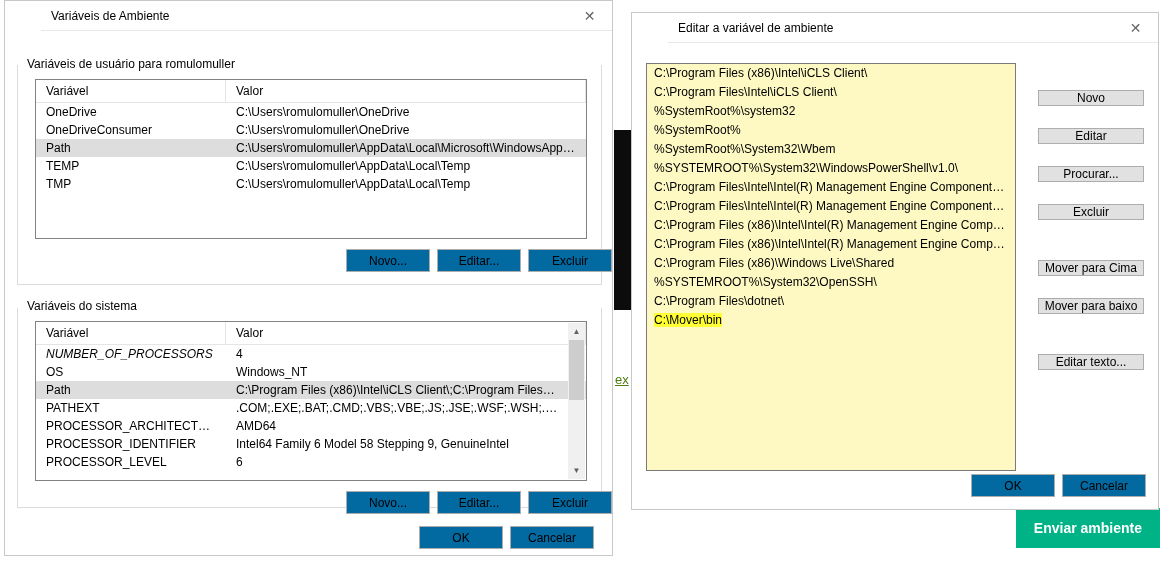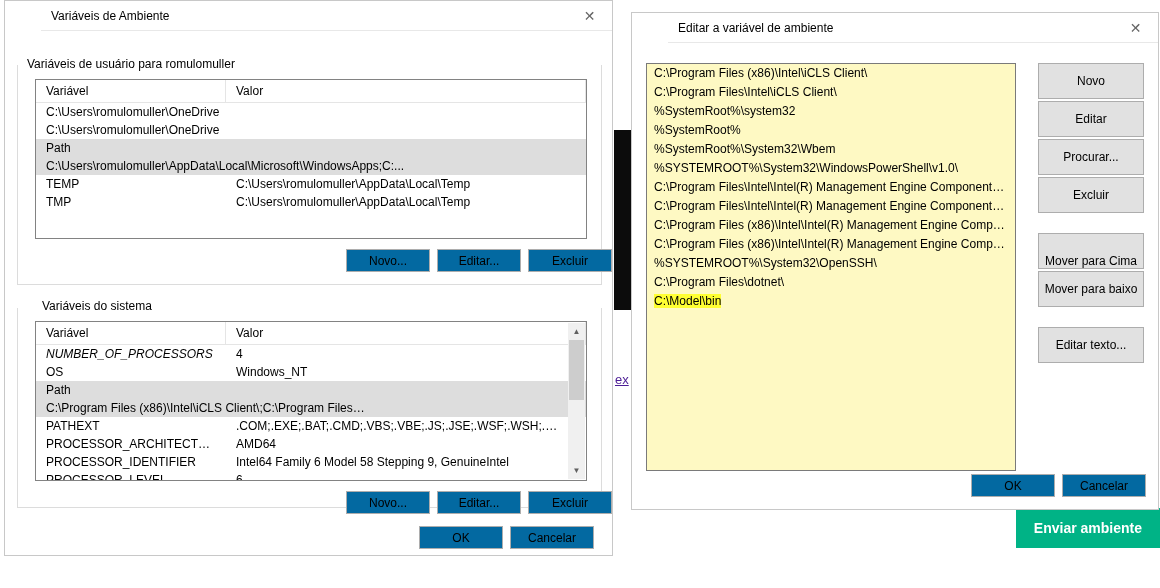--- a/index.html
+++ b/index.html
@@ -11,37 +11,37 @@
   .close-btn { width:45px; height:30px; display:flex; align-items:center; justify-content:center; font-size:14px; color:#666; cursor:pointer;}
 
   .section-lbl { position:absolute; font-size:12px; }
   .groupbox { position:absolute; border:1px solid #dcdcdc; }
 
   .tbl-wrap { position:absolute; border:1px solid #828282; background:#fff; overflow:hidden; }
   .tbl-head { display:flex; background:#fff; }
   .th { font-size:12px; padding:4px 8px 4px 10px; border-right:1px solid #e5e5e5; border-bottom:1px solid #e5e5e5; }
   .tbody {  }
   .row { display:flex; }
-  .row.sel { background:#dddddd;flex-direction:column; }
+  .row.sel { background:#dddddd; }
   .cell { font-size:12px; padding:2px 8px 2px 10px; white-space:nowrap; overflow:hidden; text-overflow:ellipsis;}
   .hl { background:#ffff33; }
 
   .scrollbar { position:absolute; right:1px; top:1px; bottom:1px; width:17px; background:#f0f0f0; }
   .sb-thumb { position:absolute; left:1px; right:1px; background:#cdcdcd; }
   .sb-btn { position:absolute; left:0; right:0; height:17px; background:#f0f0f0; display:flex; align-items:center; justify-content:center; color:#606060; font-size:8px;}
 
   .btn { position:absolute; height:23px; width:84px; background:#0369a1; border:1px solid #adadad; font-size:12px; display:flex; align-items:center; justify-content:center; cursor:pointer;}
 
   .list-wrap { position:absolute; border:1px solid #7a7a7a; background:#fef9c3; overflow:hidden;}
   .listitem { font-size:12px; padding:2px 7px; white-space:nowrap; overflow:hidden; text-overflow:ellipsis; border-bottom:1px solid transparent;}
 
   .darkcol { position:absolute; background:#0c0c0c; }
-  .bluelink { color:#4c1d95; text-decoration:underline; position:absolute; font-size:13px;}
-
-  .sidebtn { position:absolute; right:14px; height:36px; width:106px; background:#e1e1e1; border:1px solid #adadad; font-size:12px; display:flex; align-items:center; justify-content:center; cursor:pointer;}
+  .bluelink { color:#4d7c0f; text-decoration:underline; position:absolute; font-size:13px;}
+
+  .sidebtn { position:absolute; right:14px; height:16px; width:106px; background:#e1e1e1; border:1px solid #adadad; font-size:12px; display:flex; align-items:center; justify-content:center; cursor:pointer;margin-top:27px;}
 
   .greenbtn { position:absolute; right:0; bottom:40px; height:40px; background:#00b386; color:#fff; font-size:14px; font-weight:600; display:flex; align-items:center; padding:0 18px; cursor:pointer;}
 </style>
 </head>
 <body>
 
 <div class="darkcol" style="left:614px; top:130px; width:20px; height:180px;"></div>
 <span class="bluelink" style="left:615px; top:372px;">ex</span>
 <div class="greenbtn">
     <span>Enviar ambiente</span>
@@ -56,23 +56,25 @@
   <span class="section-lbl" style="left:22px; top:56px;">Variáveis de usuário para romulomuller</span>
   <div class="groupbox" style="left:12px; top:64px; width:585px; height:220px; border-top:none;"></div>
 
   <div class="tbl-wrap" style="left:30px; top:78px; width:552px; height:160px;">
     <div class="tbl-head">
       <div class="th" style="width:190px;">Variável</div>
       <div class="th" style="flex:1;">Valor</div>
     </div>
     <div class="tbody" id="user-rows">
         <div class="row">
+          <div class="cell" style="width: 190px;">OneDrive</div>
           <div class="cell" style="flex: 1 1 0%;">C:\Users\romulomuller\OneDrive</div>
         </div>
         <div class="row">
+          <div class="cell" style="width: 190px;">OneDriveConsumer</div>
           <div class="cell" style="flex: 1 1 0%;">C:\Users\romulomuller\OneDrive</div>
         </div>
         <div class="row sel">
           <div class="cell" style="width: 190px;">Path</div>
           <div class="cell" style="flex: 1 1 0%;">C:\Users\romulomuller\AppData\Local\Microsoft\WindowsApps;C:...</div>
         </div>
         <div class="row">
           <div class="cell" style="width: 190px;">TEMP</div>
           <div class="cell" style="flex: 1 1 0%;">C:\Users\romulomuller\AppData\Local\Temp</div>
         </div>
@@ -86,21 +88,21 @@
   <div class="btn" style="left:341px; top:248px;">
       <span>Novo...</span>
     </div>
   <div class="btn" style="left:432px; top:248px;">
       <span>Editar...</span>
     </div>
   <div class="btn" style="left:523px; top:248px;">
       <span>Excluir</span>
     </div>
 
-  <span class="section-lbl" style="left:22px; top:298px;margin-left:15px;">Variáveis do sistema</span>
+  <span class="section-lbl" style="left:22px; top:298px;">Variáveis do sistema</span>
   <div class="groupbox" style="left:12px; top:307px; width:585px; height:200px; border-top:none;"></div>
 
   <div class="tbl-wrap" style="left:30px; top:320px; width:552px; height:160px;">
     <div class="tbl-head">
       <div class="th" style="width:190px;">Variável</div>
       <div class="th" style="flex:1;">Valor</div>
     </div>
     <div class="tbody" id="sys-rows">
         <div class="row">
           <div class="cell" style="width: 190px; font-style: italic;">NUMBER_OF_PROCESSORS</div>
@@ -167,23 +169,24 @@
         <div class="listitem">C:\Program Files (x86)\Intel\iCLS Client\</div>
         <div class="listitem">C:\Program Files\Intel\iCLS Client\</div>
         <div class="listitem">%SystemRoot%\system32</div>
         <div class="listitem">%SystemRoot%</div>
         <div class="listitem">%SystemRoot%\System32\Wbem</div>
         <div class="listitem">%SYSTEMROOT%\System32\WindowsPowerShell\v1.0\</div>
         <div class="listitem">C:\Program Files\Intel\Intel(R) Management Engine Components\DAL</div>
         <div class="listitem">C:\Program Files\Intel\Intel(R) Management Engine Components\IPT</div>
         <div class="listitem">C:\Program Files (x86)\Intel\Intel(R) Management Engine Component...</div>
         <div class="listitem">C:\Program Files (x86)\Intel\Intel(R) Management Engine Component...</div>
+        <div class="listitem">C:\Program Files (x86)\Windows Live\Shared</div>
         <div class="listitem">%SYSTEMROOT%\System32\OpenSSH\</div>
         <div class="listitem">C:\Program Files\dotnet\</div>
-        <div class="listitem"><span class="hl">C:\Model\bin</span></div>
+        <div class="listitem"><span class="hl">C:\Mover\bin</span></div>
       </div>
   </div>
 
   <div class="sidebtn" style="top:50px;">
       <span>Novo</span>
     </div>
   <div class="sidebtn" style="top:88px;">
       <span>Editar</span>
     </div>
   <div class="sidebtn" style="top:126px;">

